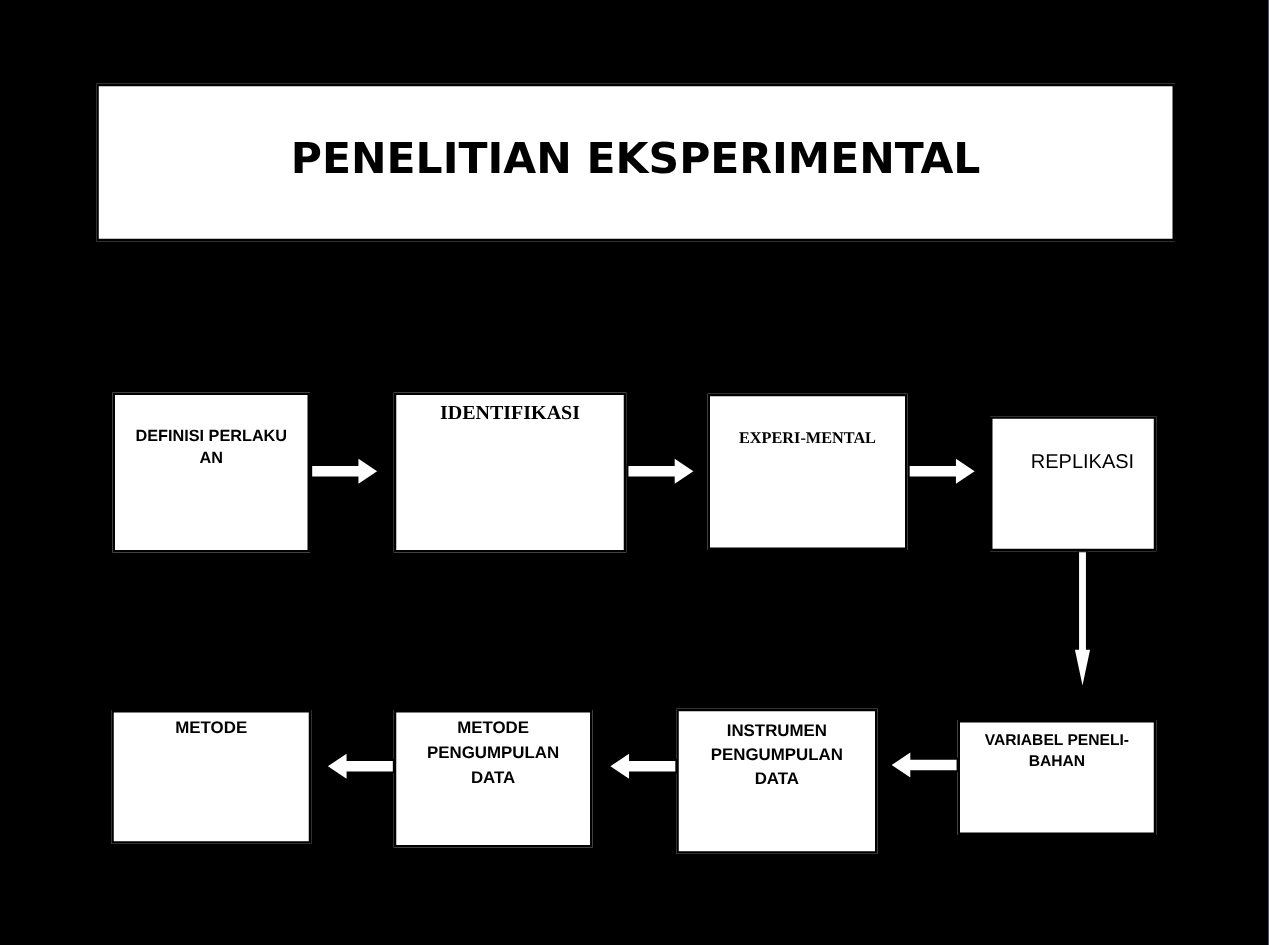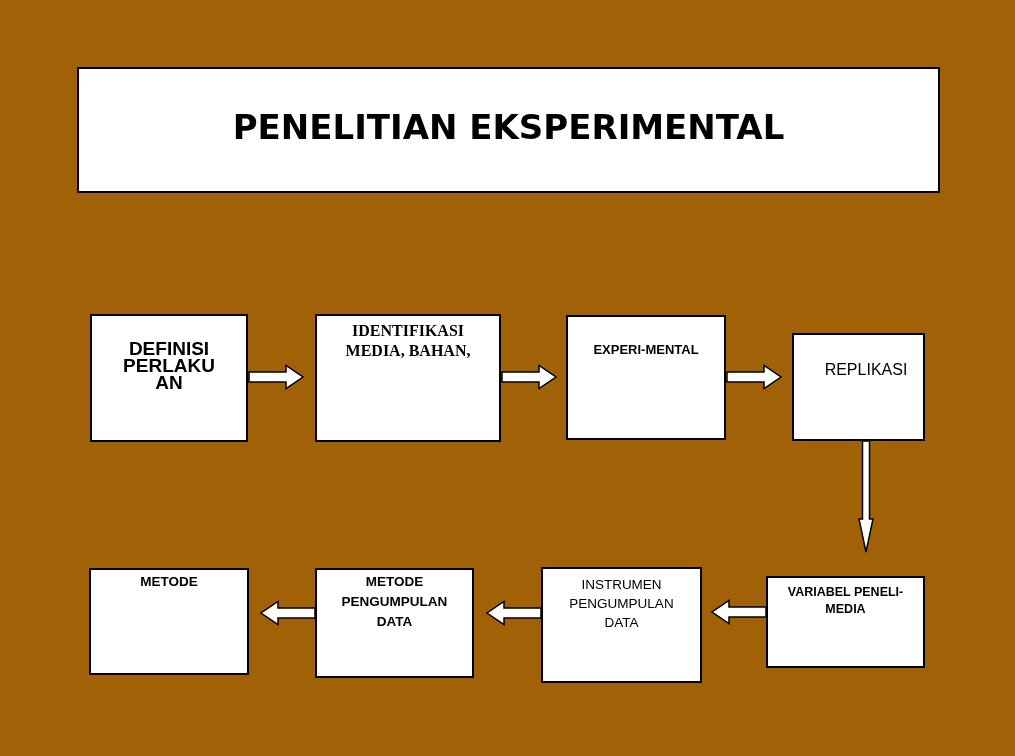--- a/index.html
+++ b/index.html
@@ -5,21 +5,21 @@
   html, body {
     margin: 0;
     padding: 0;
     background: #ccccf8;
     font-family: "Liberation Sans", sans-serif;
   }
   #slide {
     position: relative;
     width: 1015px;
     height: 756px;
-    background: #a16207;
+    background: #000000;
     overflow: hidden;
   }
   .title-box {
     position: absolute;
     left: 77px; top: 67px;
     width: 863px; height: 126px;
     background: #ffffff;
     border: 2px solid #000000;
     box-sizing: border-box;
     text-align: center;
@@ -39,54 +39,54 @@
     background: #ffffff;
     border: 2px solid #000000;
     box-sizing: border-box;
     text-align: center;
     color: #000000;
   }
   .box span { display: block; }
 
   #box-definisi {
     left: 90px; top: 314px; width: 158px; height: 128px;
-    font-weight: bold; font-size: 19px; line-height: 17px;
+    font-weight: bold; font-size: 13px; line-height: 17px;
     padding-top: 24px;
   }
   #box-identifikasi {
     left: 315px; top: 314px; width: 186px; height: 128px;
     font-family: "Liberation Serif", serif;
     font-weight: bold; font-size: 16px; line-height: 20px;
     padding-top: 5px;
   }
   #box-experimental {
     left: 566px; top: 315px; width: 160px; height: 125px;
     padding-top: 24px;
   }
   #box-experimental .line-small {
-    font-weight: bold; font-size: 13px; line-height: 17px;
+    font-weight: bold; font-size: 13px; line-height: 17px; font-family: Liberation Serif, serif;
   }
   #box-experimental .line-large {
     font-weight: normal; font-size: 17px; line-height: 21px;
   }
   #box-replikasi {
     left: 792px; top: 333px; width: 133px; height: 108px;
     font-weight: normal; font-size: 16px; line-height: 20px;
     padding-top: 25px;
     padding-left: 15px;
   }
   #box-variabel {
     left: 766px; top: 566px; width: 159px; height: 92px;
     font-weight: bold; font-size: 12.5px; line-height: 17px;
     padding-top: 6px;
     margin-top: 10px;
   }
   #box-instrumen {
     left: 541px; top: 567px; width: 161px; height: 116px;
-    font-weight: normal; font-size: 13.5px; line-height: 19px;
+    font-weight: bold; font-size: 13.5px; line-height: 19px;
     padding-top: 6px;
   }
   #box-metode-pengumpulan {
     left: 315px; top: 568px; width: 159px; height: 110px;
     font-weight: bold; font-size: 13.5px; line-height: 20px;
     padding-top: 2px;
   }
   #box-metode-analisis {
     left: 89px; top: 568px; width: 160px; height: 107px;
     font-weight: bold; font-size: 13.5px; line-height: 20px;
@@ -119,34 +119,33 @@
     <span class="title-text">PENELITIAN EKSPERIMENTAL</span>
   </div>
 
   <div class="box" id="box-definisi">
     <span>DEFINISI PERLAKU</span>
     <span>AN</span>
   </div>
 
   <div class="box" id="box-identifikasi">
     <span>IDENTIFIKASI</span>
-    <span>MEDIA, BAHAN,</span>
   </div>
 
   <div class="box" id="box-experimental">
     <span class="line-small">EXPERI-MENTAL</span>
   </div>
 
   <div class="box" id="box-replikasi">
     <span>REPLIKASI</span>
   </div>
 
   <div class="box" id="box-variabel">
     <span>VARIABEL PENELI-</span>
-    <span>MEDIA</span>
+    <span>BAHAN</span>
   </div>
 
   <div class="box" id="box-instrumen">
     <span>INSTRUMEN</span>
     <span>PENGUMPULAN</span>
     <span>DATA</span>
   </div>
 
   <div class="box" id="box-metode-pengumpulan">
     <span>METODE</span>

